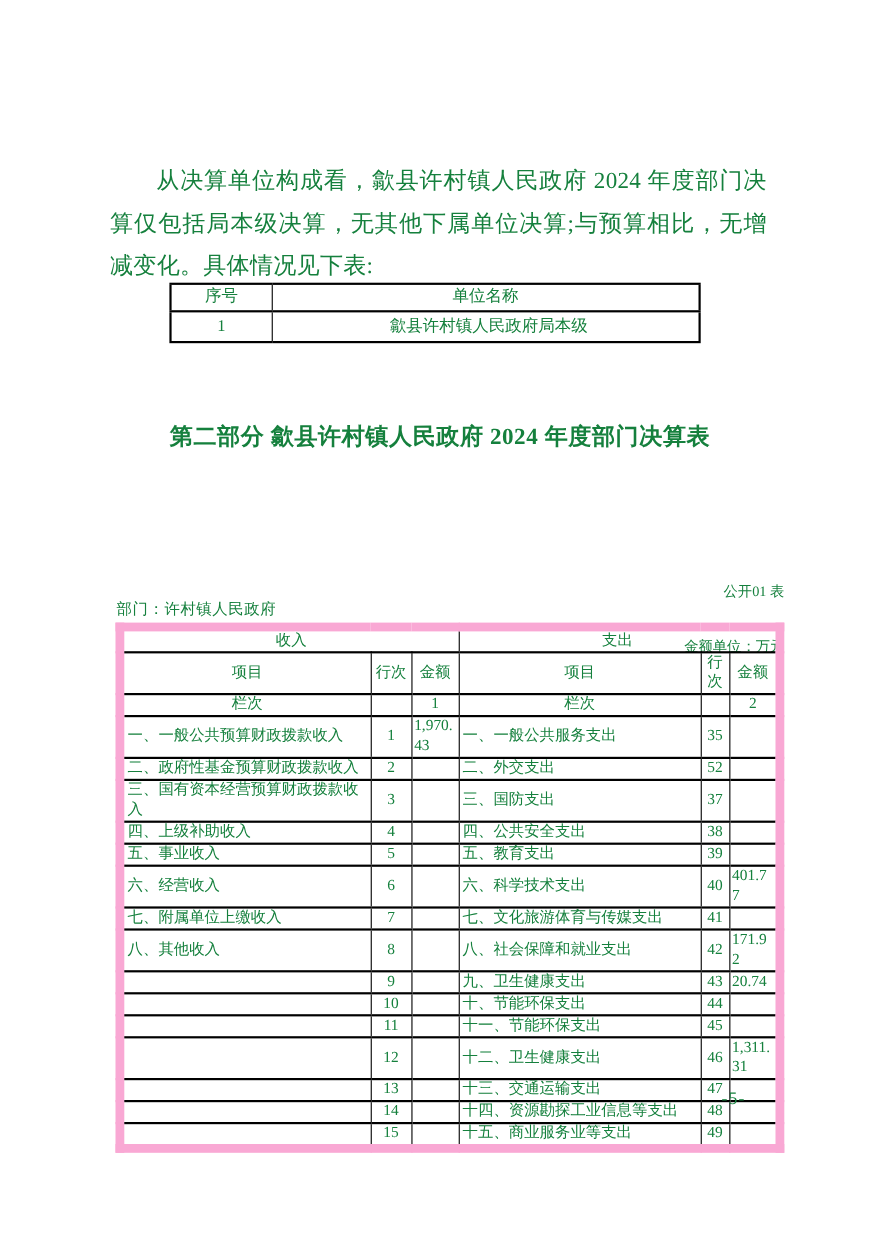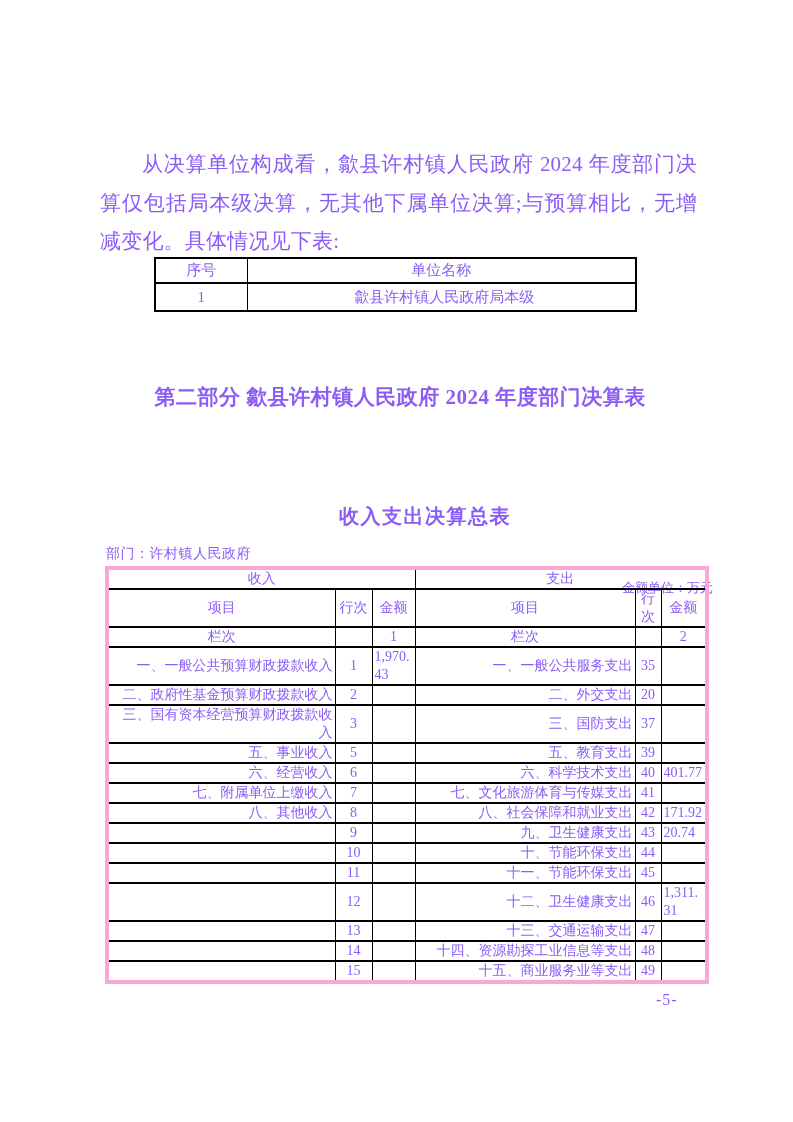--- a/index.html
+++ b/index.html
@@ -1,19 +1,19 @@
 <!DOCTYPE html>
 <html><head>
 <meta charset="utf-8">
 <style>
   * { margin:0; padding:0; box-sizing:border-box; }
   html,body { background:#ffffff; }
   .page {
     position:relative; width:727px; height:1122px; background:#ffffff;
-    color:#8b5cf6; font-family:"Liberation Serif", serif; overflow:hidden;
+    color:#15803d; font-family:"Liberation Serif", serif; overflow:hidden;
   }
   .intro {
     position:absolute; left:100px; top:145px; width:597px;
     font-size:21px; line-height:38.5px; text-align:justify; text-indent:42px;
     letter-spacing:0.2px;
   }
   .unit-table {
     position:absolute; left:154px; top:257px; width:481px;
     border-collapse:collapse; table-layout:fixed; font-size:15px;
     border:2px solid #000;
@@ -42,32 +42,32 @@
   .unit-note {
     position:absolute; left:105px; top:547px; width:608px;
     font-size:13px; text-align:right;margin-top:32px;
   }
   .dept {
     position:absolute; left:106px; top:545px; font-size:14px; letter-spacing:0.5px;
   }
   .st {
     position:absolute; left:105px; top:566px; width:600px;
     border-collapse:collapse; table-layout:fixed; font-size:14px;
-    border:4px solid #f9a8d4;
+    border:8px solid #f9a8d4;
   }
   .st td {
     border:1px solid #000; border-top-width:2px; border-bottom-width:2px;
     padding:0 2px; line-height:18px; overflow:hidden;
   }
   .st tr.h-a td { height:21px; }
   .st tr.h-b td { height:38px; }
   .st tr.h-c td { height:19px; }
   .st tbody td { height:20px; }
   .st .center { text-align:center; }
-  .st .item { text-align:right; padding-left:3px; }
+  .st .item { text-align:left; padding-left:3px; }
   .st .amount { text-align:left; word-break:break-all; padding-right:2px; }
   .page-number {
     position:absolute; left:656px; top:991px; font-size:16px; letter-spacing:1px;
   }
 </style>
 </head>
 <body>
 
 <div class="page">
 
@@ -85,21 +85,21 @@
       </tr>
       <tr class="ut-data">
         <td class="center">1</td>
         <td class="name-cell">歙县许村镇人民政府局本级</td>
       </tr>
     </tbody>
   </table>
 
   <h2 class="section-heading">第二部分 歙县许村镇人民政府 2024 年度部门决算表</h2>
 
-  <h3 class="table-title">收入支出决算总表</h3>
+  <div class="table-code">公开01 表</div>
   <div class="unit-note">金额单位：万元</div>
   <div class="dept">部门：许村镇人民政府</div>
 
   <table class="st">
     <colgroup>
       <col style="width:228px">
       <col style="width:37px">
       <col style="width:43px">
       <col style="width:220px">
       <col style="width:26px">
@@ -134,29 +134,37 @@
     <td class="amount">1,970.43</td>
     <td class="item">一、一般公共服务支出</td>
     <td class="center">35</td>
     <td class="amount"></td>
   </tr>
         <tr>
     <td class="item">二、政府性基金预算财政拨款收入</td>
     <td class="center">2</td>
     <td class="amount"></td>
     <td class="item">二、外交支出</td>
-    <td class="center">20</td>
+    <td class="center">52</td>
     <td class="amount"></td>
   </tr>
         <tr>
     <td class="item">三、国有资本经营预算财政拨款收入</td>
     <td class="center">3</td>
     <td class="amount"></td>
     <td class="item">三、国防支出</td>
     <td class="center">37</td>
+    <td class="amount"></td>
+  </tr>
+        <tr>
+    <td class="item">四、上级补助收入</td>
+    <td class="center">4</td>
+    <td class="amount"></td>
+    <td class="item">四、公共安全支出</td>
+    <td class="center">38</td>
     <td class="amount"></td>
   </tr>
         <tr>
     <td class="item">五、事业收入</td>
     <td class="center">5</td>
     <td class="amount"></td>
     <td class="item">五、教育支出</td>
     <td class="center">39</td>
     <td class="amount"></td>
   </tr>

